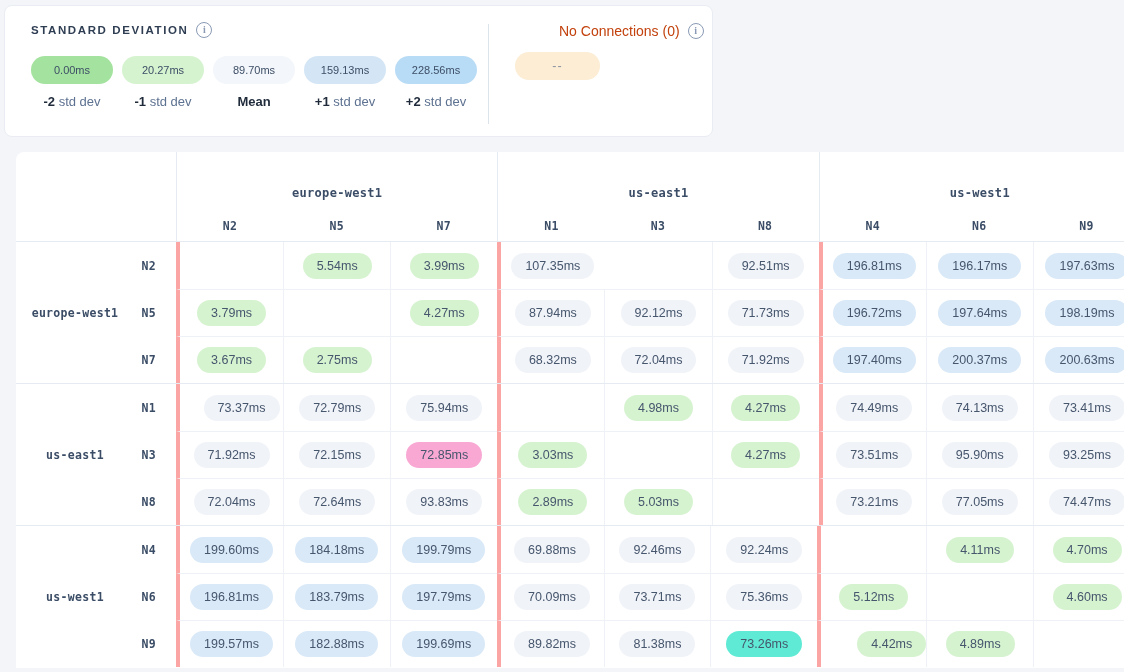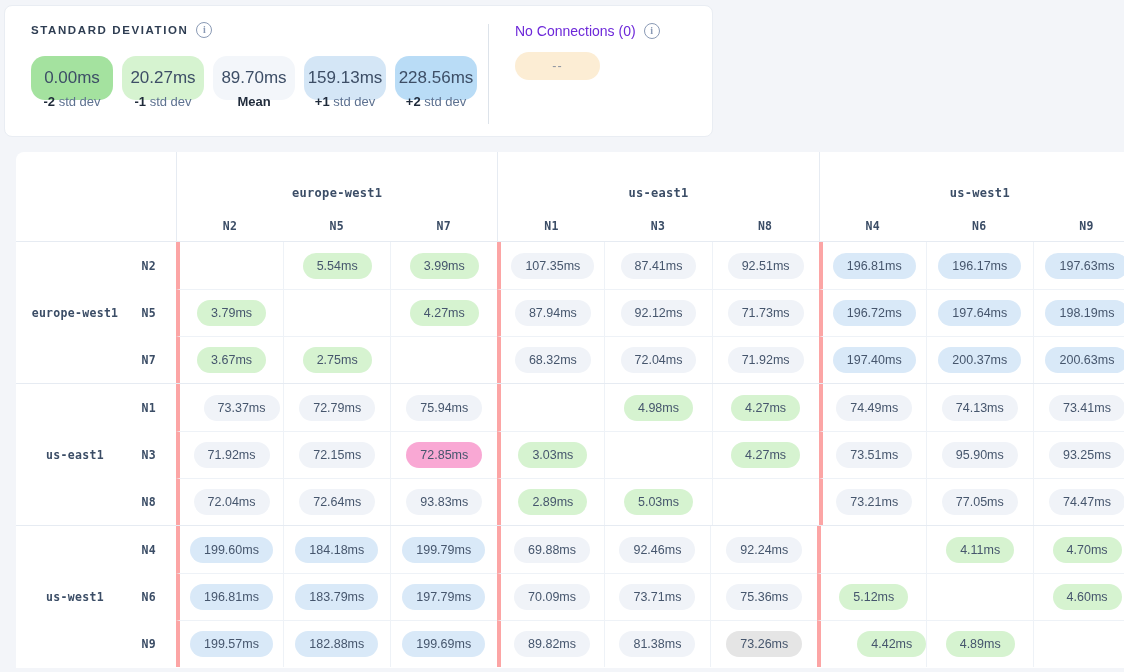--- a/index.html
+++ b/index.html
@@ -20,32 +20,32 @@
   .legend-title {
     font-size:11.5px; font-weight:bold; letter-spacing:1.6px; color:#2e3d52;
   }
   .info-icon {
     width:16px; height:16px; border:1.4px solid #8a9ab5; border-radius:50%;
     color:#8a9ab5; font-size:10px; line-height:13px; text-align:center;
     display:inline-block; font-weight:bold; font-family:"Liberation Serif", serif;
   }
   .pills-row { position:absolute; left:26px; top:50px; display:flex; gap:9px; }
   .legend-pill {
-    width:82px; height:44px; border-radius:14px;
+    width:82px; height:28px; border-radius:14px;
     display:flex; align-items:center; justify-content:center;
-    font-size:17px; color:#3d4e66;
+    font-size:11px; color:#3d4e66;
   }
   .labels-row { position:absolute; left:26px; top:88px; display:flex; gap:9px; }
   .legend-label { width:82px; text-align:center; font-size:13px; color:#5d7190; white-space:nowrap; }
   .legend-label b { color:#1f2a3a; font-weight:bold; }
   .legend-label.mean-label { color:#1f2a3a; font-weight:bold; }
   .v-divider { position:absolute; left:483px; top:18px; width:1px; height:100px; background:#dde3ea; }
   .nc-block { position:absolute; left:510px; top:17px; }
   .nc-title-row { display:flex; align-items:center; gap:8px; }
-  .nc-title { font-size:14px; color:#6d28d9; }
+  .nc-title { font-size:14px; color:#c2410c;margin-left:44px; }
   .nc-pill {
     margin-top:13px; width:85px; height:28px; border-radius:14px;
     display:flex; align-items:center; justify-content:center;
     font-size:12.5px; color:#8b93a0; letter-spacing:1px;
   }
 
   
   .matrix {
     position:absolute; left:16px; top:152px; width:1124px; height:516px;
     background:#ffffff; border-radius:8px 8px 0 0;
@@ -133,23 +133,20 @@
           <div class="data-cell gb" style="grid-area: 1 / 3;"></div>
           <div class="data-cell" style="grid-area: 1 / 4;">
             <span class="pill" style="background: rgb(214, 243, 208);">5.54ms</span>
           </div>
           <div class="data-cell" style="grid-area: 1 / 5;">
             <span class="pill" style="background: rgb(214, 243, 208);">3.99ms</span>
           </div>
           <div class="data-cell gb" style="grid-area: 1 / 6;">
             <span class="pill" style="background: rgb(240, 243, 248);">107.35ms</span>
           </div>
-          <div class="data-cell" style="grid-area: 1 / 7;">
-            <span class="pill" style="background: rgb(240, 243, 248);">87.41ms</span>
-          </div>
           <div class="data-cell" style="grid-area: 1 / 8;">
             <span class="pill" style="background: rgb(240, 243, 248);">92.51ms</span>
           </div>
           <div class="data-cell gb" style="grid-area: 1 / 9;">
             <span class="pill" style="background: rgb(217, 233, 248);">196.81ms</span>
           </div>
           <div class="data-cell" style="grid-area: 1 / 10;">
             <span class="pill" style="background: rgb(217, 233, 248);">196.17ms</span>
           </div>
           <div class="data-cell" style="grid-area: 1 / 11;">
@@ -353,21 +350,21 @@
           <div class="data-cell rt" style="grid-area: 3 / 5;">
             <span class="pill" style="background: rgb(217, 233, 248);">199.69ms</span>
           </div>
           <div class="data-cell gb rt" style="grid-area: 3 / 6;">
             <span class="pill" style="background: rgb(240, 243, 248);">89.82ms</span>
           </div>
           <div class="data-cell rt" style="grid-area: 3 / 7;">
             <span class="pill" style="background: rgb(240, 243, 248);">81.38ms</span>
           </div>
           <div class="data-cell rt" style="grid-area: 3 / 8;">
-            <span class="pill" style="background: #e5e5e5;">73.26ms</span>
+            <span class="pill" style="background: #5eead4;">73.26ms</span>
           </div>
           <div class="data-cell gb rt" style="grid-area: 3 / 9; padding-left: 36px;">
             <span class="pill" style="background: rgb(214, 243, 208);">4.42ms</span>
           </div>
           <div class="data-cell rt" style="grid-area: 3 / 10;">
             <span class="pill" style="background: rgb(214, 243, 208);">4.89ms</span>
           </div>
           <div class="data-cell rt" style="grid-area: 3 / 11;"></div>
         </div>
       </div>

